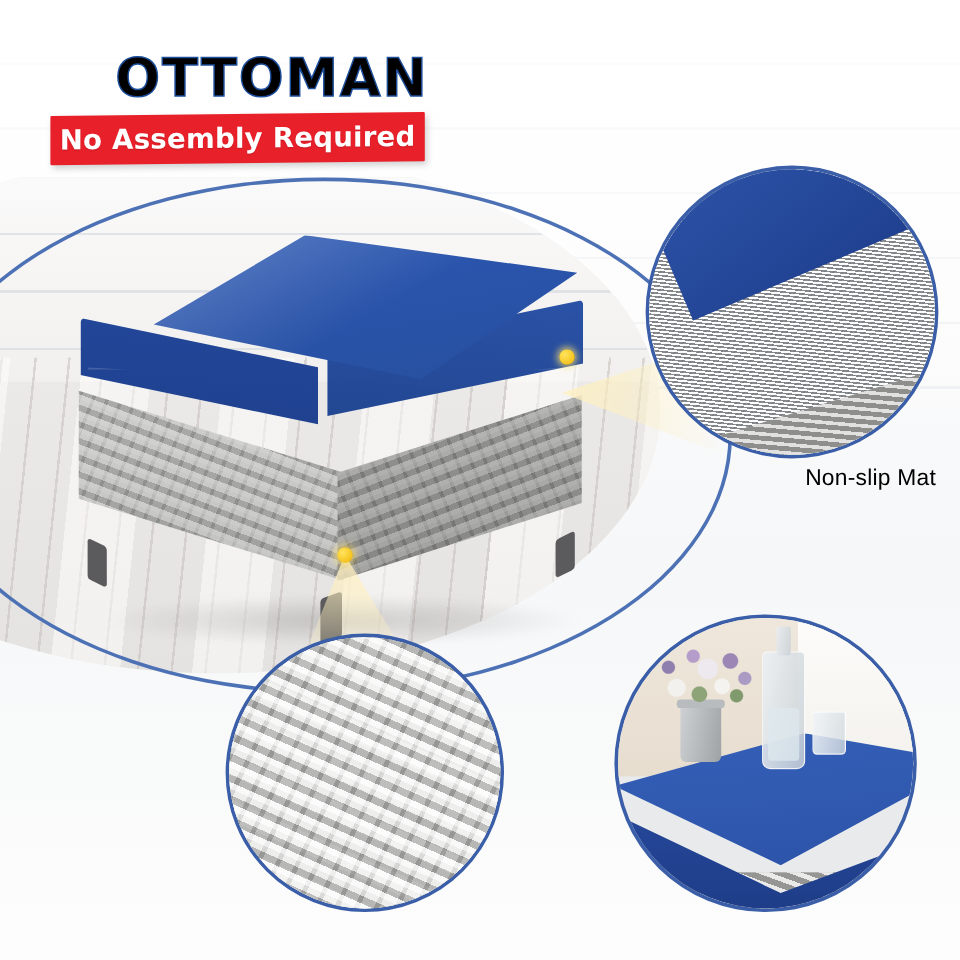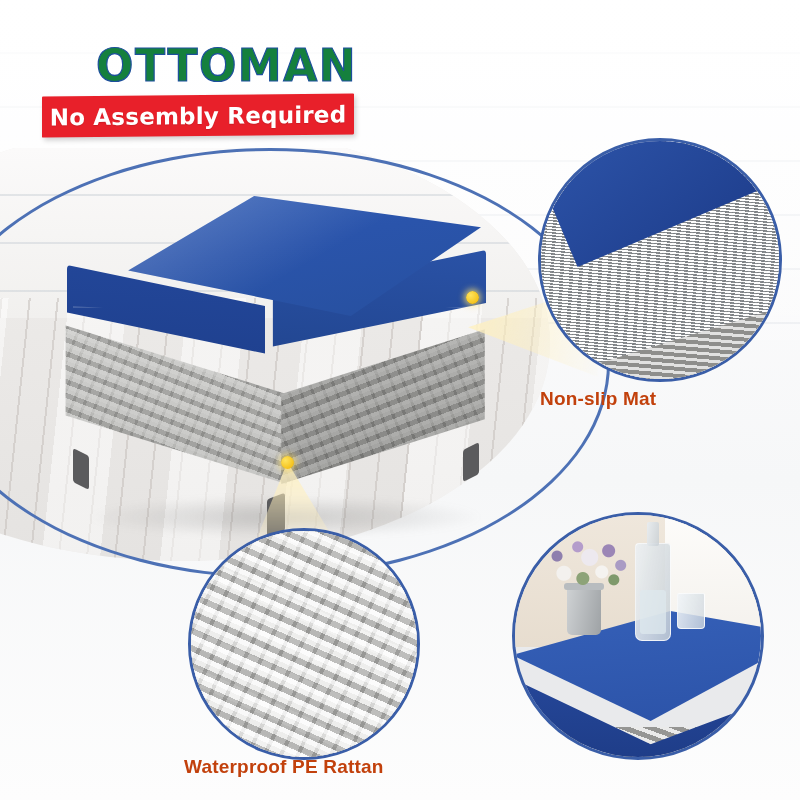--- a/index.html
+++ b/index.html
@@ -25,21 +25,21 @@
   }
   .wall-fade{
     position:absolute;left:0;top:0;width:800px;height:340px;
     background:linear-gradient(180deg,rgba(255,255,255,.92),rgba(255,255,255,.25));
   }
 
   
   .title{
     position:absolute;left:96px;top:44px;
     font-size:44px;font-weight:700;letter-spacing:1.5px;
-    color:#15803d;
+    color:#000000;
     font-family:"DejaVu Sans", sans-serif;
     -webkit-text-stroke:1.2px #1d4f9c;
     line-height:1;
     white-space:nowrap;
   }
   .badge{
     position:absolute;left:42px;top:95px;width:312px;height:41px;
     background:#e8202a;
     box-shadow:2px 3px 5px rgba(0,0,0,.18);
     border-radius:1px;
@@ -297,23 +297,23 @@
   .bottle:before{content:"";position:absolute;left:11px;top:-22px;width:12px;height:24px;background:linear-gradient(100deg,rgba(232,237,241,.9),rgba(198,206,212,.8));border-radius:2px;}
   .bottle:after{content:"";position:absolute;left:4px;top:46px;width:26px;height:44px;background:rgba(222,232,238,.75);border-radius:3px;}
   .glass{
     position:absolute;left:162px;top:78px;width:26px;height:34px;
     background:linear-gradient(100deg,rgba(240,244,247,.9),rgba(208,216,222,.8));
     border-radius:2px 2px 4px 4px;border:1px solid rgba(255,255,255,.75);
   }
 
   
   .cap{
-    position:absolute;text-align:left;
-    color:#c2410c;font-size:19px;letter-spacing:.2px;
-    font-family:"Liberation Sans", sans-serif;white-space:nowrap;font-weight:bold;
+    position:absolute;text-align:right;
+    color:#000000;font-size:19px;letter-spacing:.2px;
+    font-family:"Liberation Sans", sans-serif;white-space:nowrap;
   }
   .cap1{left:540px;top:388px;width:240px;}
   .cap2{left:184px;top:756px;width:240px;}
   .cap3{left:514px;top:756px;width:248px;}
 </style>
 </head>
 <body>
 
 <div id="stage">
 
@@ -361,21 +361,20 @@
   <div class="circle c1">
     <div class="mat-mesh"></div>
     <div class="mat-blue"></div>
     <div class="mat-rattan"></div>
   </div>
   <div class="cap cap1">Non-slip Mat</div>
 
   <div class="circle c2">
     <div class="rattan-macro"></div>
   </div>
-  <div class="cap cap2">Waterproof PE Rattan</div>
 
   <div class="circle c3">
     <div class="t-wallA"></div>
     <div class="t-wallB"></div>
     <div class="t-rattan"></div>
     <div class="t-cush-front"></div>
     <div class="t-cush-top"></div>
     <div class="vase"></div>
     <div class="bouquet"></div>
     <div class="bottle"></div>

